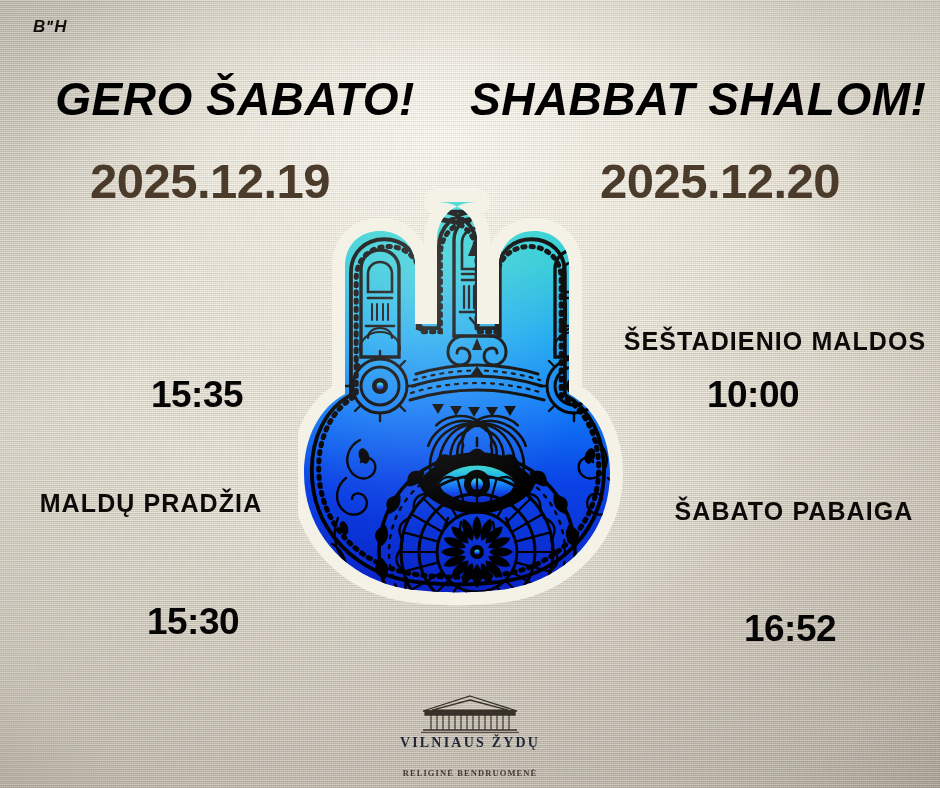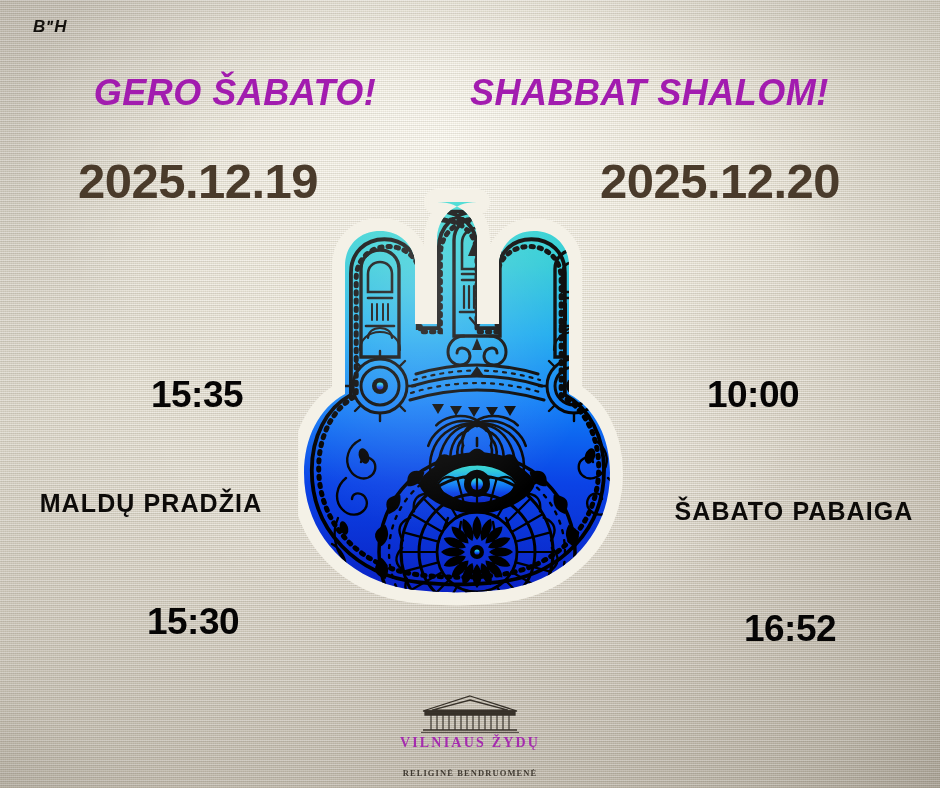--- a/index.html
+++ b/index.html
@@ -67,40 +67,40 @@
     font-size: 17px;
     font-weight: 700;
     font-style: italic;
     color: #14110d;
     letter-spacing: 0.5px;
   }
 
   .greeting {
     position: absolute;
     top: 72px;
-    font-size: 36px;
+    font-size: 46px;
     font-weight: 700;
     font-style: italic;
-    color: #a21caf;
+    color: #000000;
     letter-spacing: 0.5px;
     white-space: nowrap;
   }
   .greeting.left  { left: 0; width: 470px; text-align: center; }
   .greeting.right { left: 470px; width: 470px; text-align: left; }
 
   .date {
     position: absolute;
     top: 153px;
     font-size: 49px;
     font-weight: 700;
     color: #4a3b2b;
     letter-spacing: -0.5px;
     white-space: nowrap;
   }
-  .date.left  { left: 0;   width: 396px; text-align: center; }
+  .date.left  { left: 12px;   width: 396px; text-align: center; }
   .date.right { left: 500px; width: 440px; text-align: center; }
 
   .slot-label {
     position: absolute;
     font-size: 25px;
     font-weight: 700;
     color: #0d0b09;
     letter-spacing: 1.1px;
     white-space: nowrap;
   }
@@ -143,21 +143,21 @@
     width: 940px;
     display: flex;
     flex-direction: column;
     align-items: center;
   }
   .logo-mark { width: 104px; height: 40px; display: block; opacity: 0.88; }
   .logo-name {
     font-family: "Liberation Serif", serif;
     font-size: 14px;
     font-weight: 700;
-    color: #a21caf;
+    color: #0f172a;
     letter-spacing: 2.2px;
     margin-top: 1px;
     opacity: 0.9;
   }
   .logo-sub {
     font-family: "Liberation Serif", serif;
     font-size: 8.5px;
     font-weight: 700;
     color: #2a241c;
     letter-spacing: 1.1px;
@@ -182,20 +182,21 @@
   <div class="greeting right">SHABBAT SHALOM!</div>
 
   <div class="date left">2025.12.19</div>
   <div class="date right">2025.12.20</div>
 
   <div class="slot-time  time-l1">15:35</div>
 
   <div class="slot-label lbl-l2">MALDŲ PRADŽIA</div>
   <div class="slot-time  time-l2">15:30</div>
 
+  <div class="slot-label lbl-r1">ŠEŠTADIENIO MALDOS</div>
   <div class="slot-time  time-r1">10:00</div>
 
   <div class="slot-label lbl-r2">ŠABATO PABAIGA</div>
   <div class="slot-time  time-r2">16:52</div>
 
   <div class="hamsa-wrap">
     <svg viewBox="0 0 358 452" xmlns="http://www.w3.org/2000/svg" aria-hidden="true">
       <defs>
         <linearGradient id="hamsaGrad" x1="0" y1="0" x2="0" y2="1">
           <stop offset="0.00" stop-color="#35d8cf"></stop>

